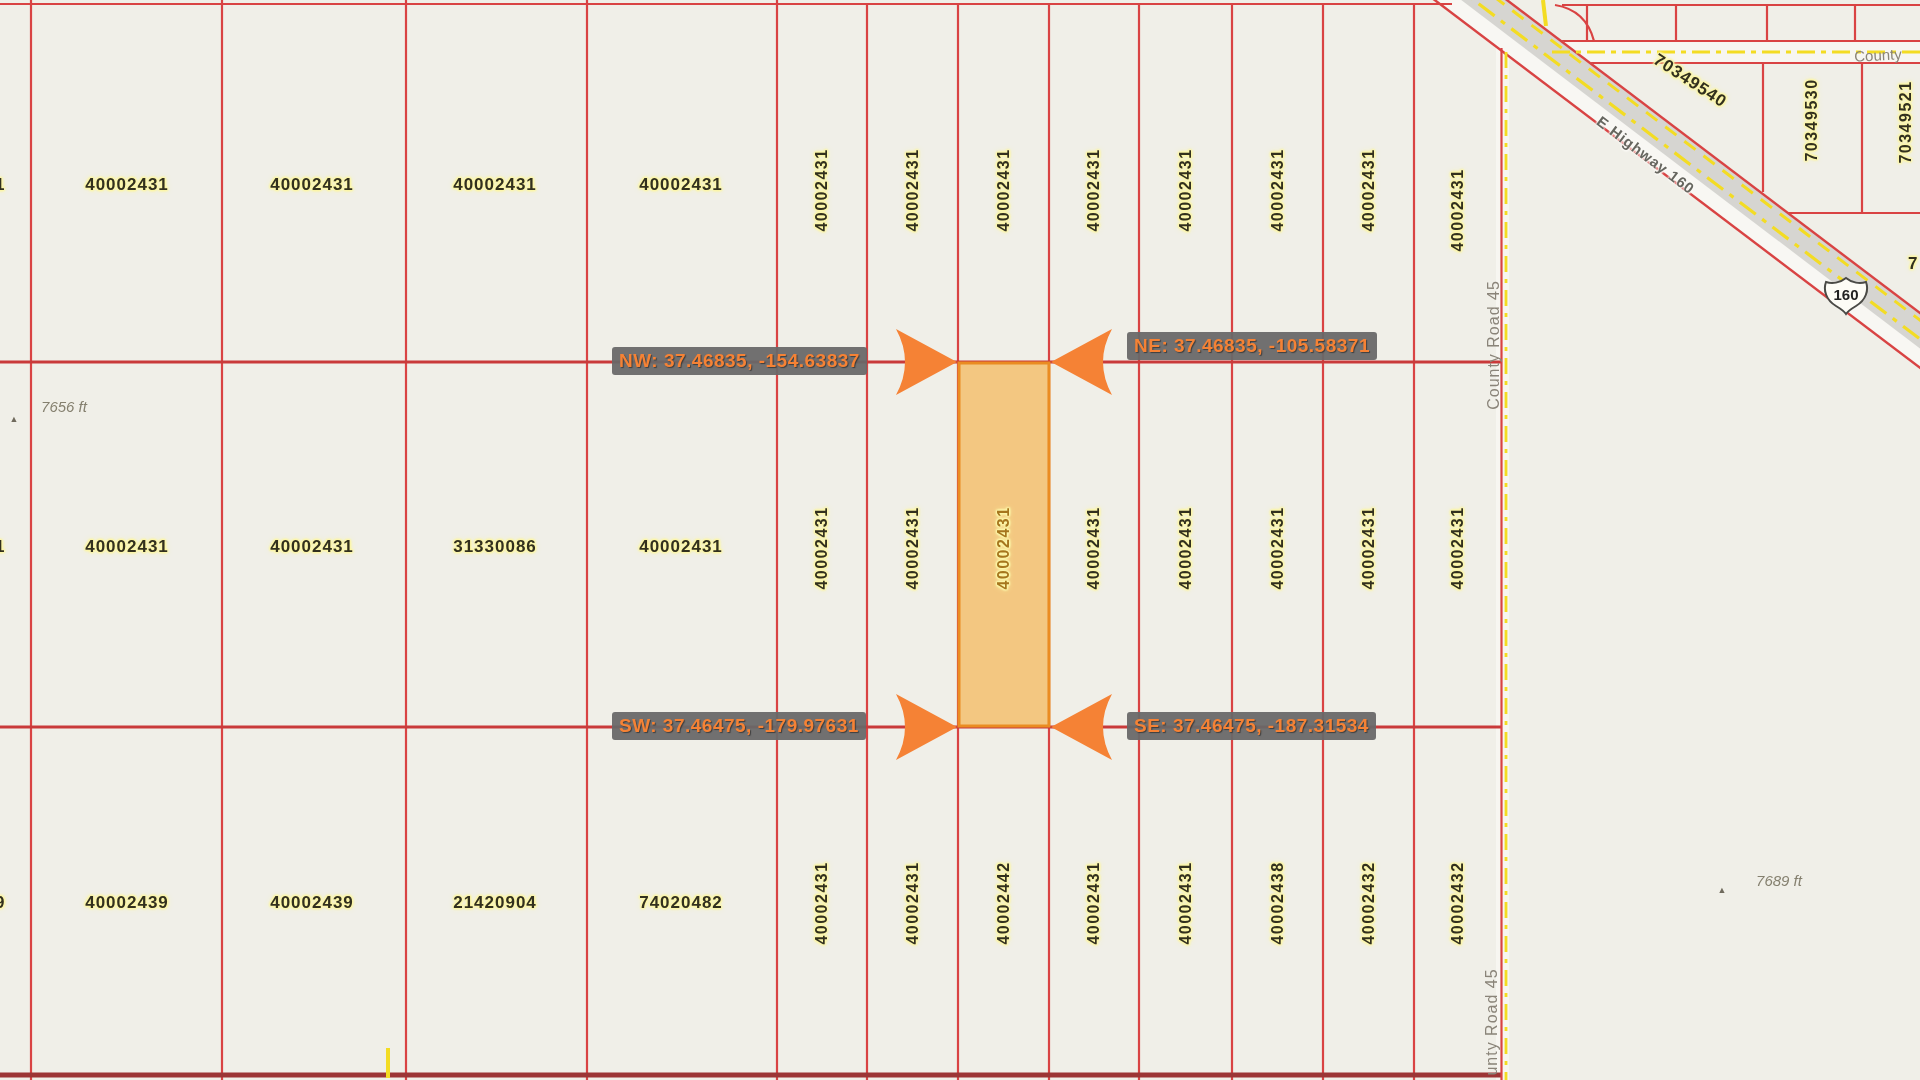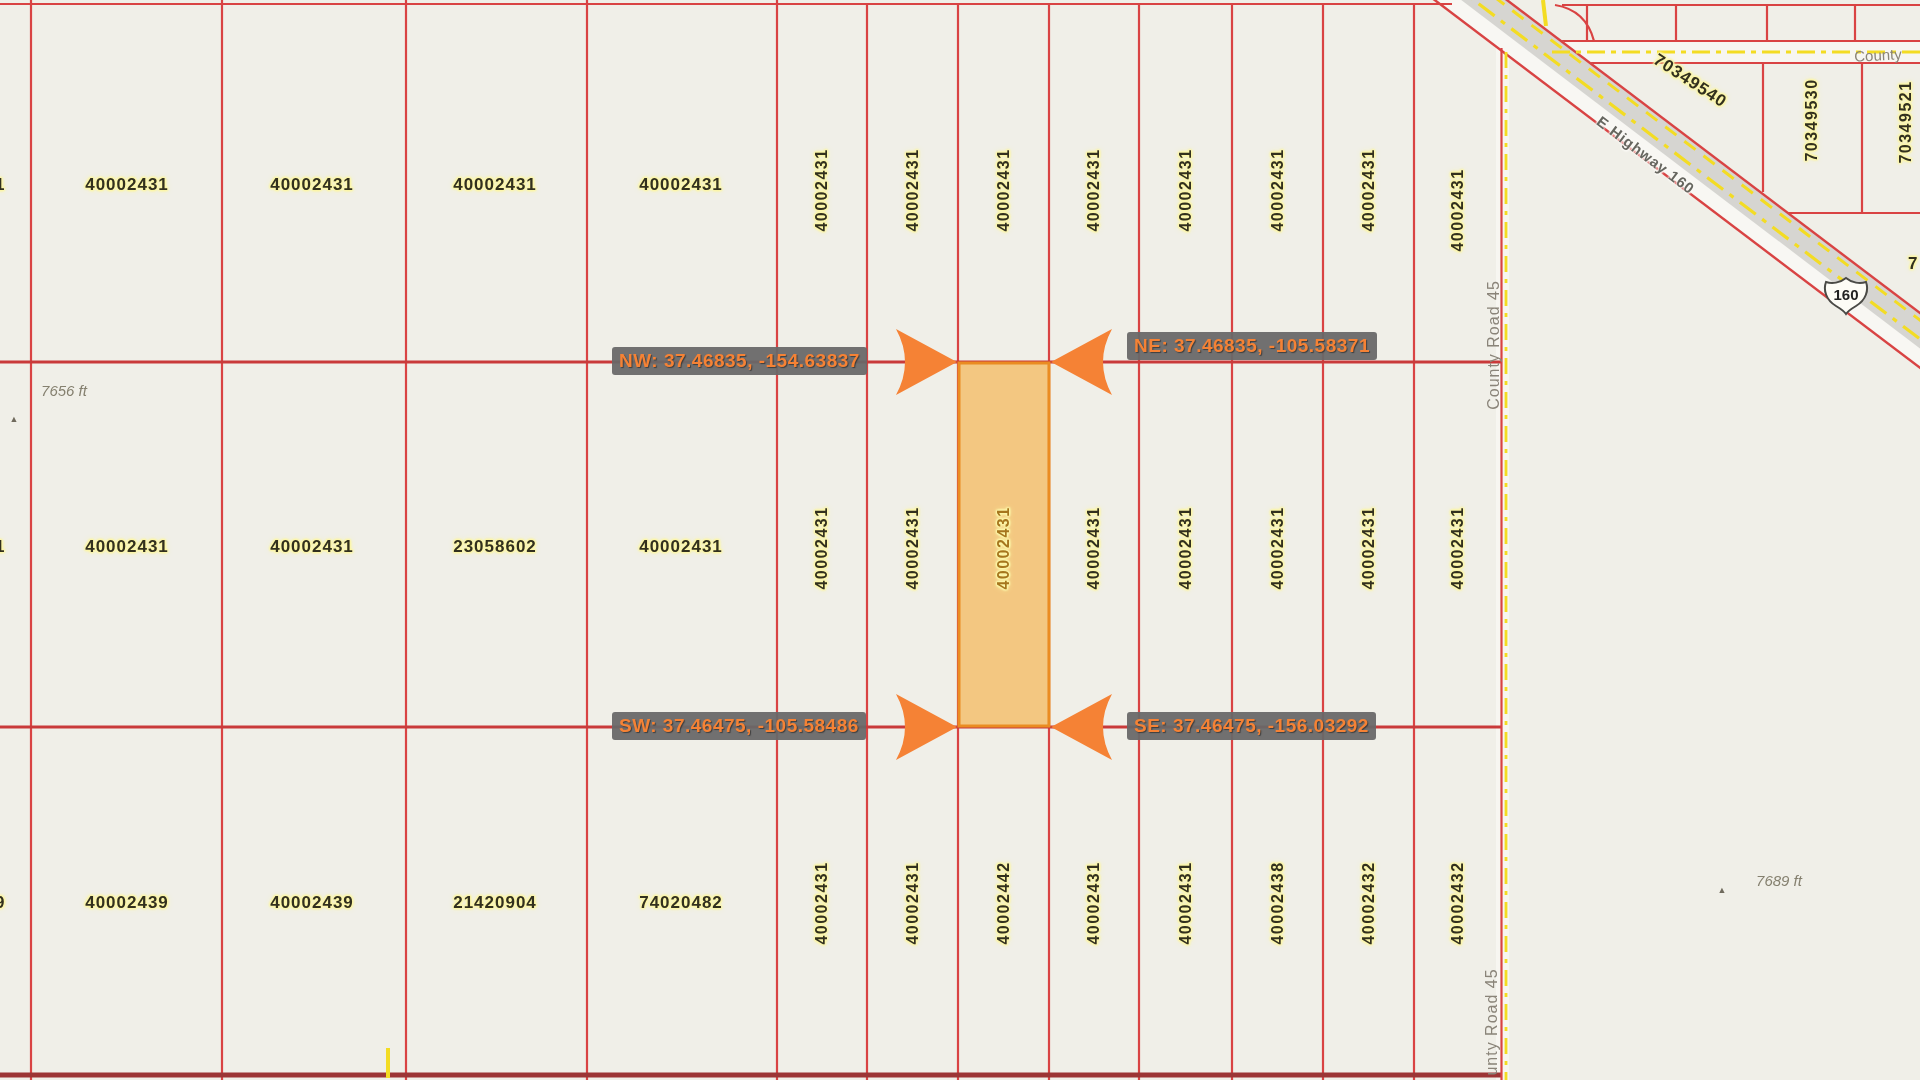--- a/index.html
+++ b/index.html
@@ -107,21 +107,21 @@
     </g>
   </svg>
 
   <span class="plbl" style="left:127px;top:185px">40002431</span>
   <span class="plbl" style="left:312px;top:185px">40002431</span>
   <span class="plbl" style="left:495px;top:185px">40002431</span>
   <span class="plbl" style="left:681px;top:185px">40002431</span>
 
   <span class="plbl" style="left:127px;top:547px">40002431</span>
   <span class="plbl" style="left:312px;top:547px">40002431</span>
-  <span class="plbl" style="left:495px;top:547px">23058602</span>
+  <span class="plbl" style="left:495px;top:547px">31330086</span>
   <span class="plbl" style="left:681px;top:547px">40002431</span>
 
   <span class="plbl" style="left:127px;top:903px">40002439</span>
   <span class="plbl" style="left:312px;top:903px">40002439</span>
   <span class="plbl" style="left:495px;top:903px">21420904</span>
   <span class="plbl" style="left:681px;top:903px">74020482</span>
 
   <span class="plbl clip" style="left:-5px;top:185px">1</span>
   <span class="plbl clip" style="left:-5px;top:547px">1</span>
   <span class="plbl clip" style="left:-5px;top:903px">9</span>
@@ -153,26 +153,26 @@
   <span class="plbl v" style="left:1369px;top:903px">40002432</span>
   <span class="plbl v" style="left:1458px;top:903px">40002432</span>
 
   <span class="plbl rot33" style="left:1690px;top:81px">70349540</span>
   <span class="plbl v" style="left:1812px;top:120px">70349530</span>
   <span class="plbl v" style="left:1906px;top:122px">70349521</span>
   <span class="plbl clip" style="left:1908px;top:264px">7</span>
 
   <div class="callout" style="left:612px;top:347px">NW: 37.46835, -154.63837</div>
   <div class="callout" style="left:1127px;top:332px">NE: 37.46835, -105.58371</div>
-  <div class="callout" style="left:612px;top:712px">SW: 37.46475, -105.58486</div>
-  <div class="callout" style="left:1127px;top:712px">SE: 37.46475, -156.03292</div>
+  <div class="callout" style="left:612px;top:712px">SW: 37.46475, -179.97631</div>
+  <div class="callout" style="left:1127px;top:712px">SE: 37.46475, -187.31534</div>
 
   <span class="hwyname" style="left:1646px;top:155px">E Highway 160</span>
   <span class="roadname" style="left:1494px;top:345px">County Road 45</span>
   <span class="roadname" style="left:1492px;top:1022px">unty Road 45</span>
   <span class="roadname-h" style="left:1878px;top:55px">County</span>
 
   <span class="peak" style="left:14px;top:419px">▲</span>
-  <span class="elev" style="left:64px;top:390px">7656 ft</span>
+  <span class="elev" style="left:64px;top:406px">7656 ft</span>
   <span class="peak" style="left:1722px;top:890px">▲</span>
   <span class="elev" style="left:1779px;top:880px">7689 ft</span>
 
 </div>
 
 </body></html>

